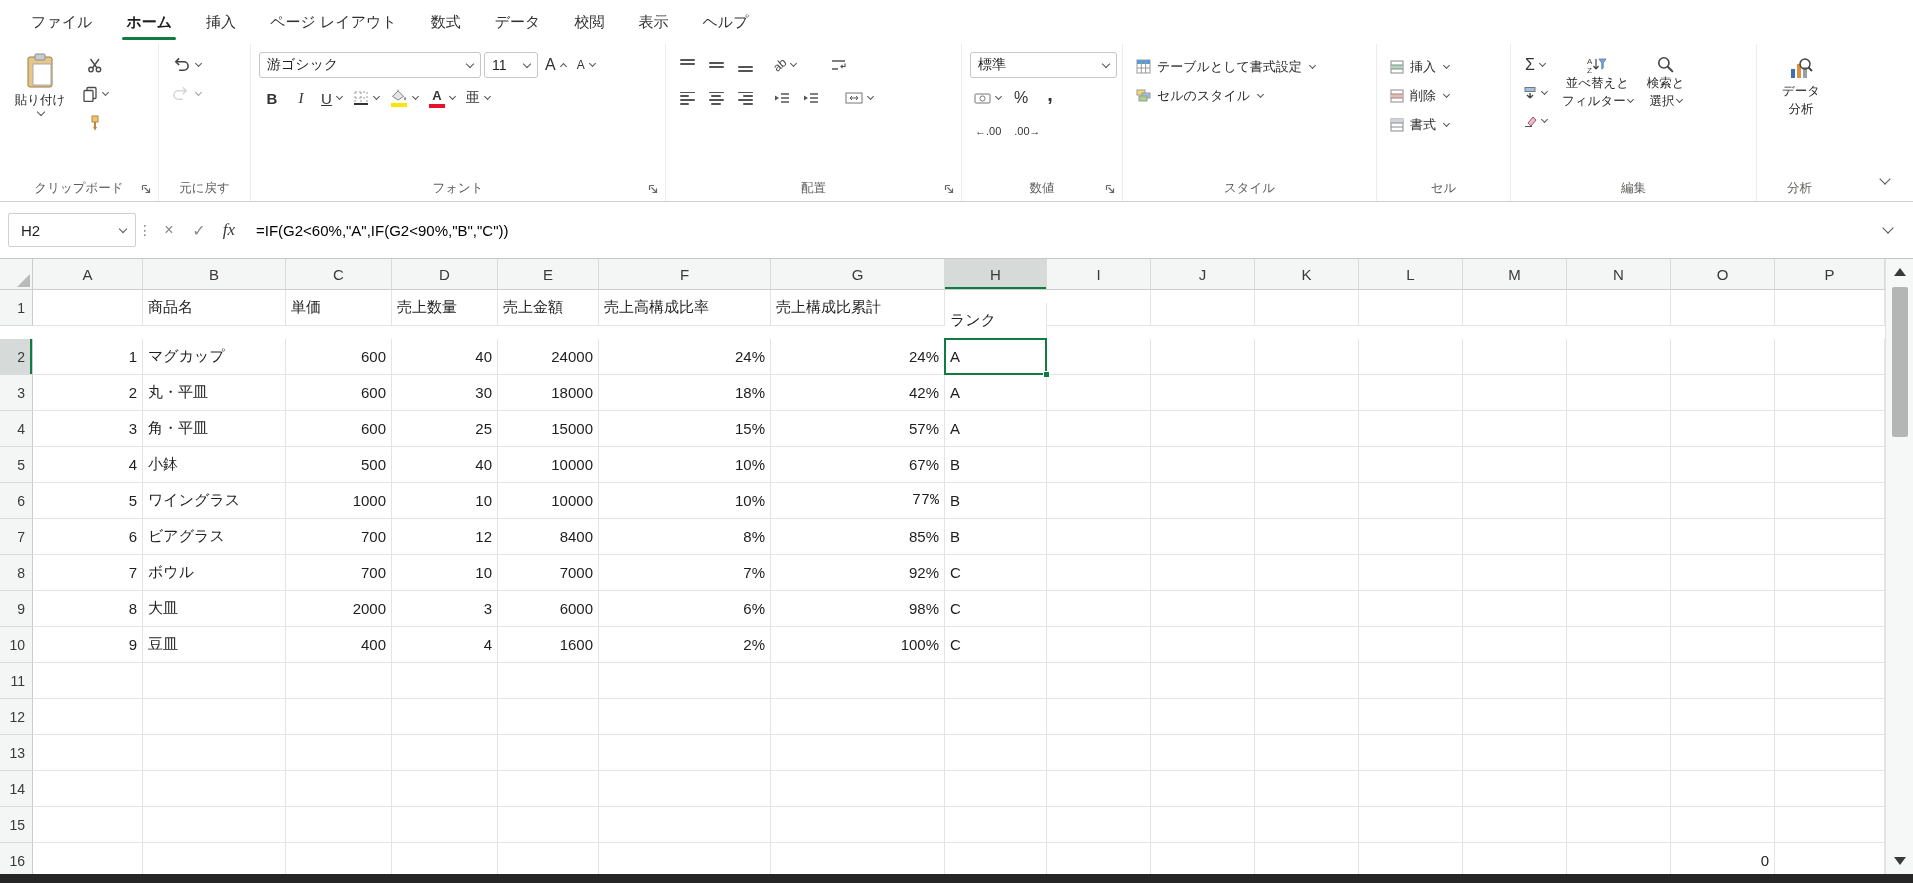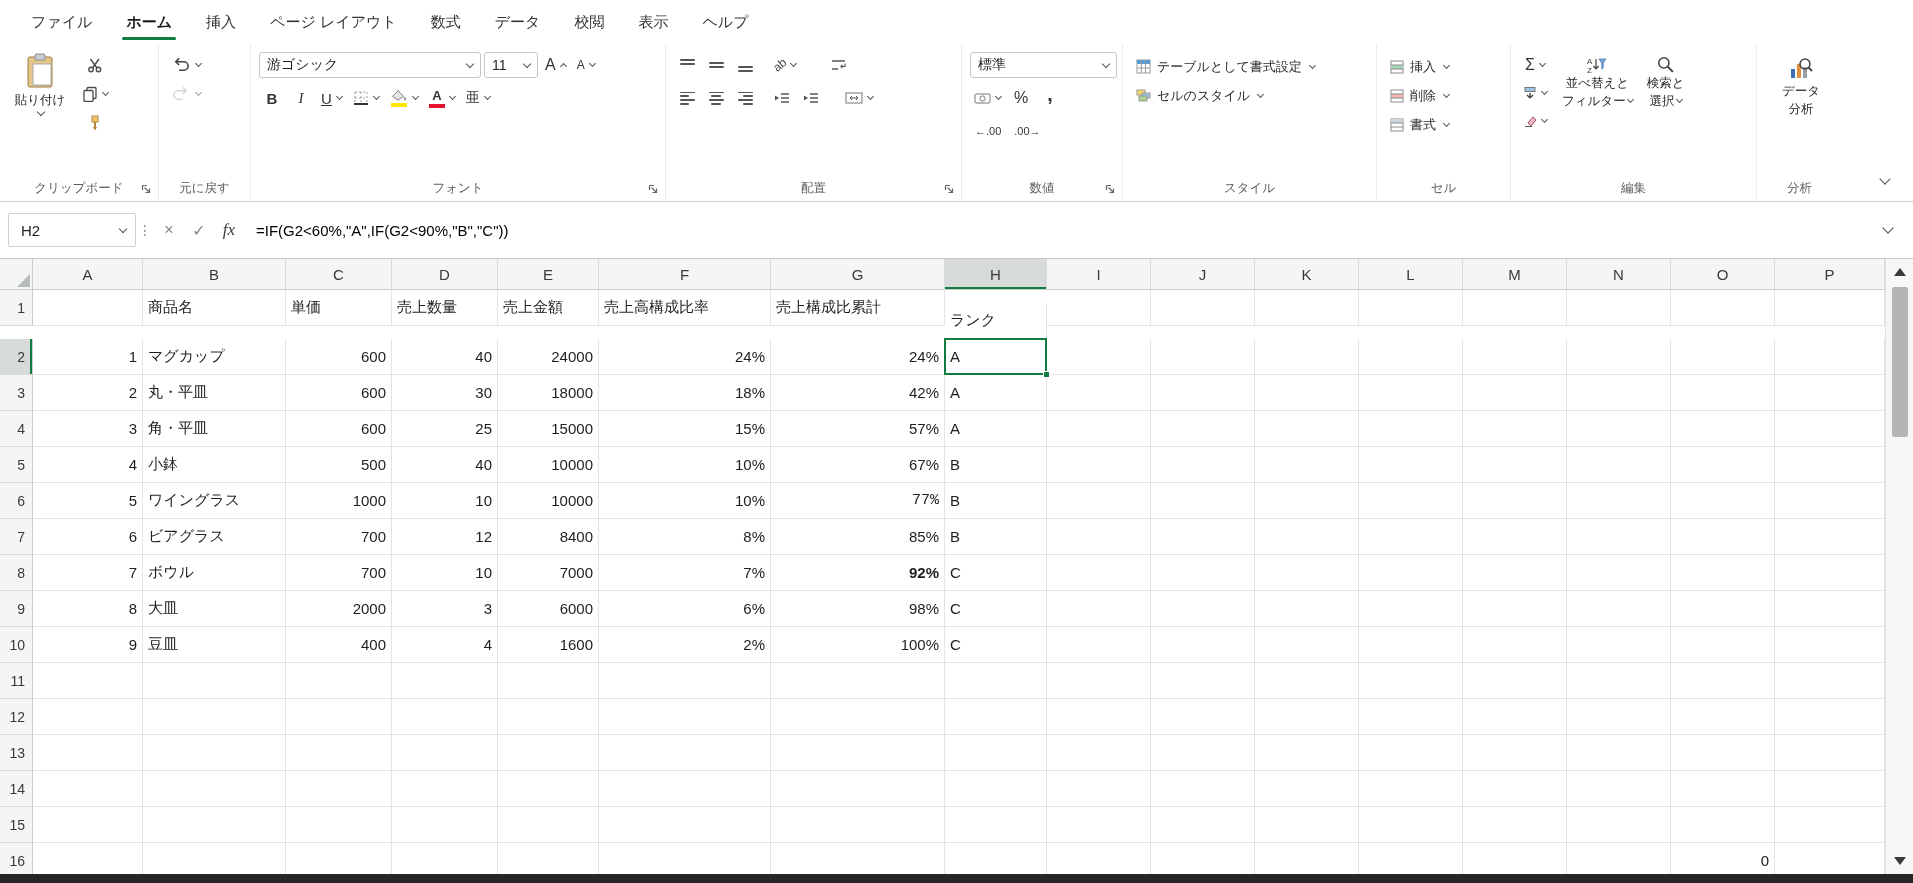--- a/index.html
+++ b/index.html
@@ -672,21 +672,21 @@
             <div class="cell" style="width: 110px;"></div>
           </div>
           <div class="grid-row">
             <div class="row-header">8</div>
             <div class="cell num" style="width: 110px;">7</div>
             <div class="cell txt" style="width: 143px;">ボウル</div>
             <div class="cell num" style="width: 106px;">700</div>
             <div class="cell num" style="width: 106px;">10</div>
             <div class="cell num" style="width: 101px;">7000</div>
             <div class="cell num" style="width: 172px;">7%</div>
-            <div class="cell num" style="width: 174px; font-weight: bold;">92%</div>
+            <div class="cell num" style="width: 174px;">92%</div>
             <div class="cell txt" style="width: 102px;">C</div>
             <div class="cell" style="width: 104px;"></div>
             <div class="cell" style="width: 104px;"></div>
             <div class="cell" style="width: 104px;"></div>
             <div class="cell" style="width: 104px;"></div>
             <div class="cell" style="width: 104px;"></div>
             <div class="cell" style="width: 104px;"></div>
             <div class="cell" style="width: 104px;"></div>
             <div class="cell" style="width: 110px;"></div>
           </div>

